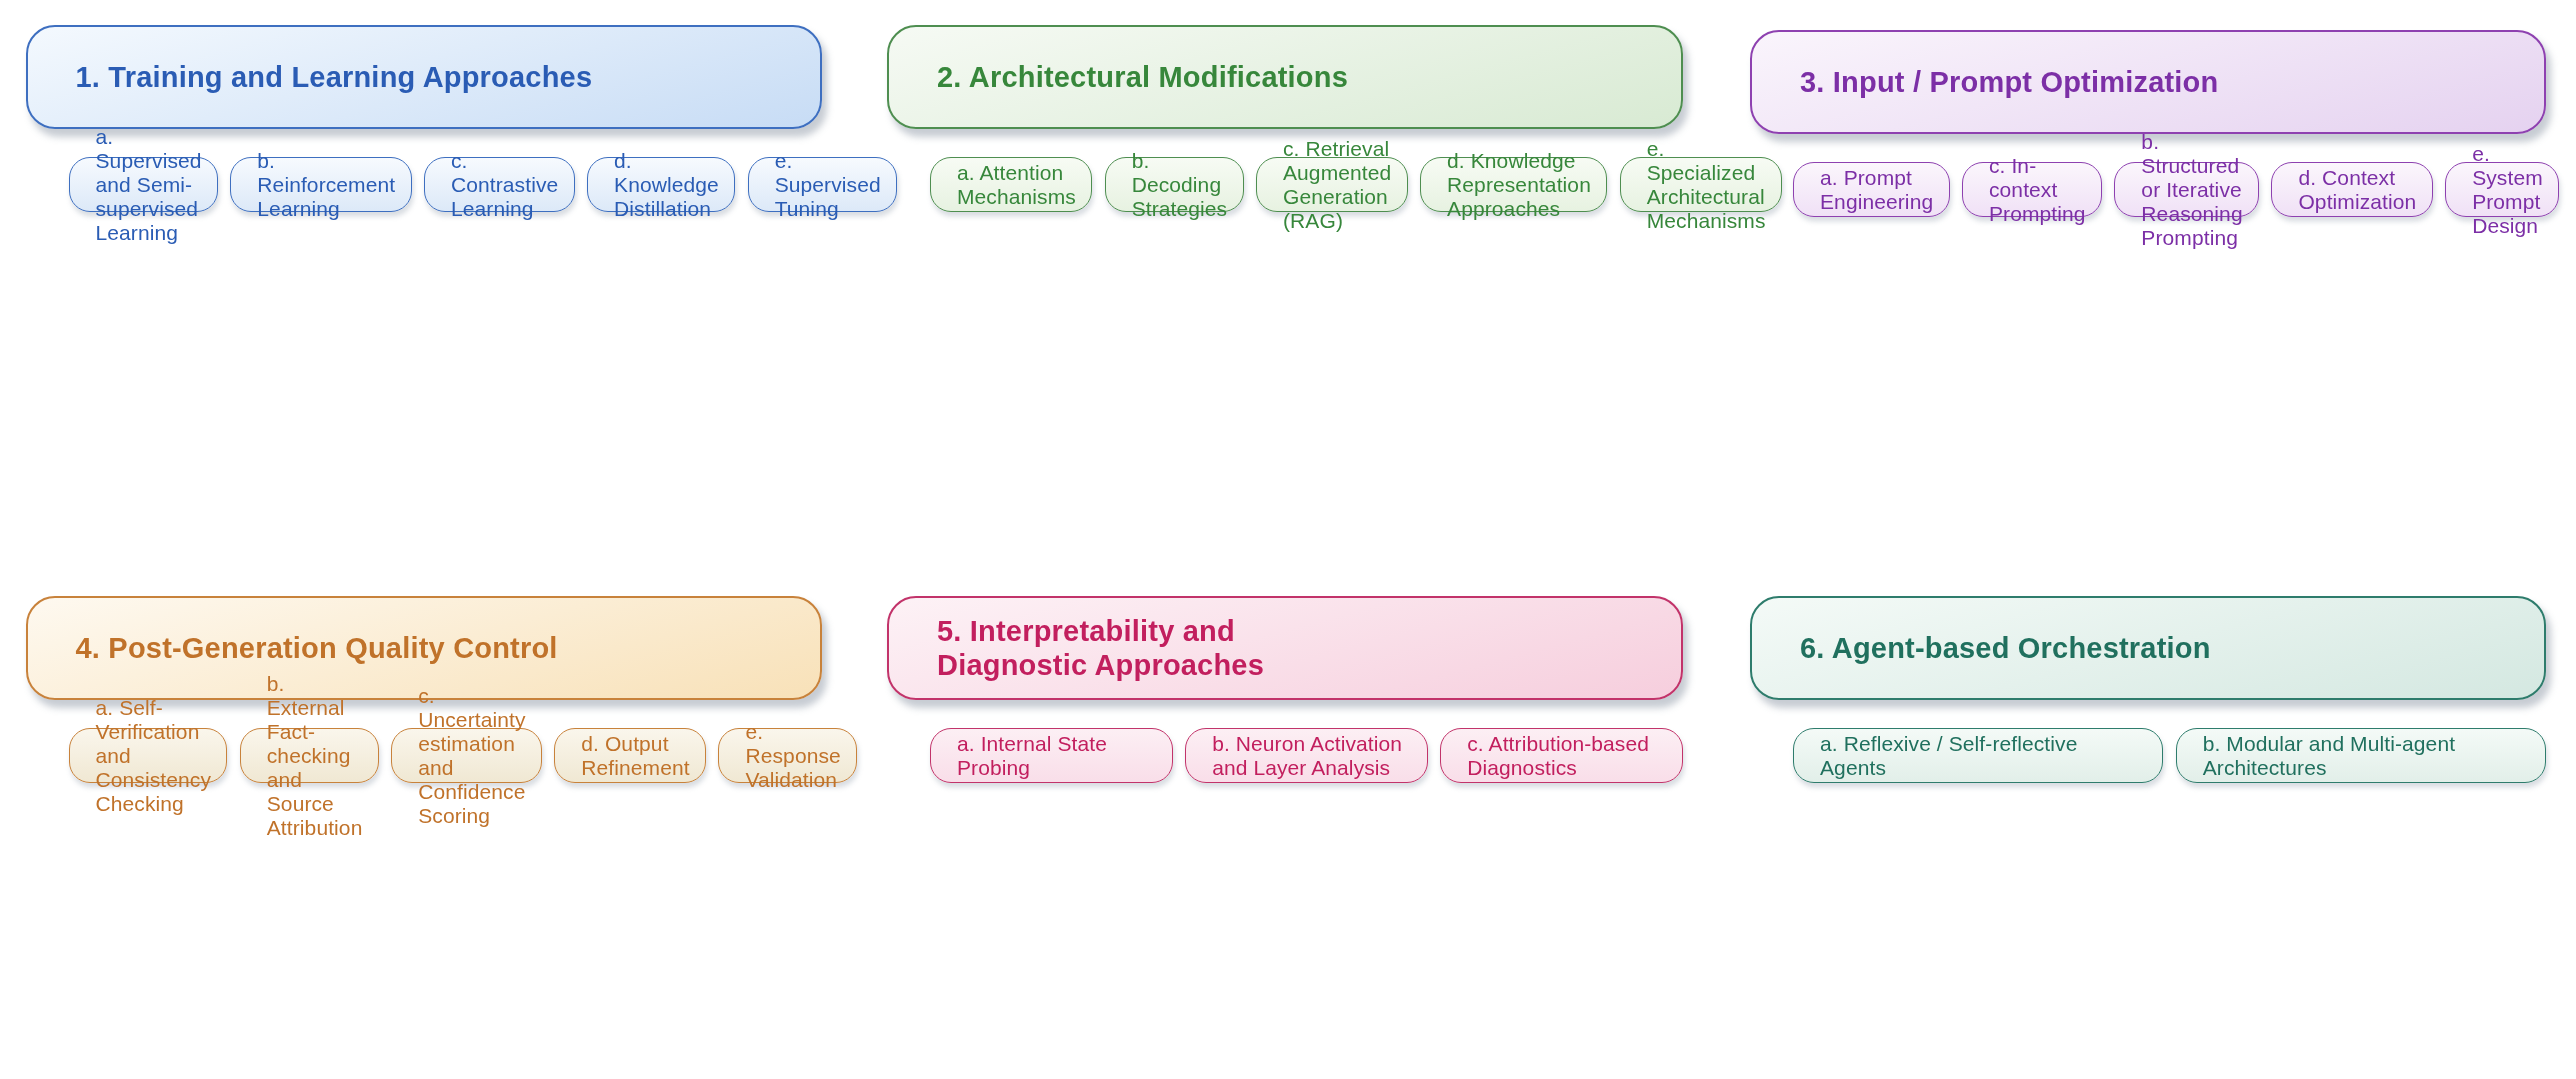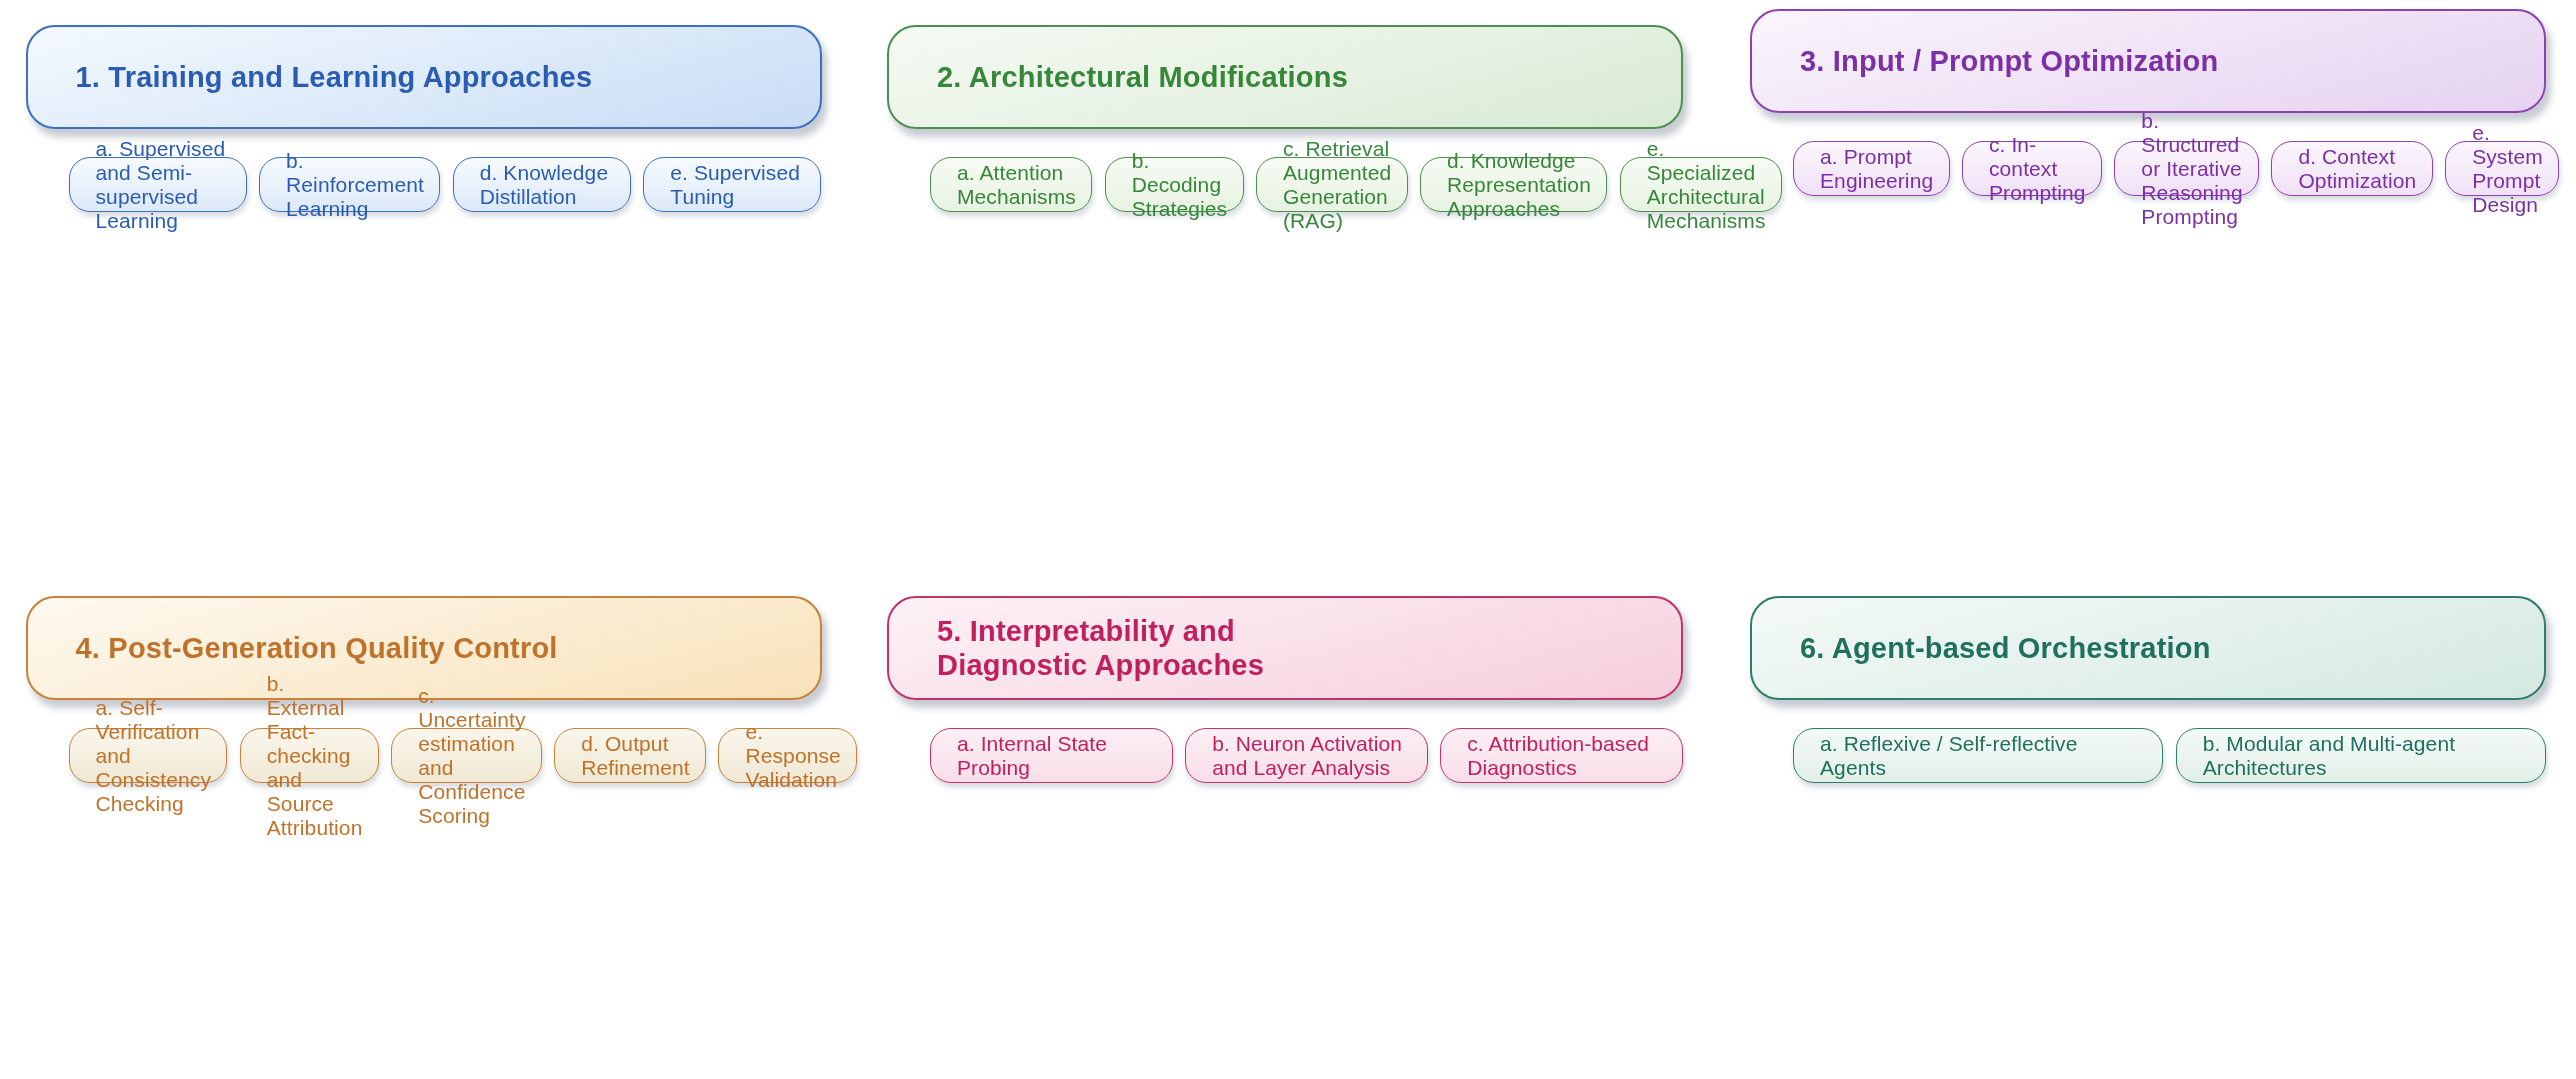--- a/index.html
+++ b/index.html
@@ -14,21 +14,21 @@
     height: 1079px;
     background: #ffffff;
     overflow: hidden;
   }
   .group {
     position: absolute;
     width: 796px;
   }
   .g0 { left: 25.5px;   top: 25px;  }
   .g1 { left: 887px; top: 25px;  }
-  .g2 { left: 1750px; top: 9px;  }
+  .g2 { left: 1750px; top: 30px;  }
   .g3 { left: 25.5px;   top: 596px; }
   .g4 { left: 887px; top: 596px; }
   .g5 { left: 1750px; top: 596px; }
 
   .cat-header {
     box-sizing: border-box;
     width: 796px;
     height: 104px;
     border: 2.3px solid var(--border);
     border-radius: 29px;
@@ -82,20 +82,23 @@
       <div class="cat-title">1. Training and Learning Approaches</div>
     </div>
     <div class="items">
         <div class="sub-item">
     <div class="sub-label">a. Supervised and Semi-supervised Learning</div>
   </div>
         <div class="sub-item">
     <div class="sub-label">b. Reinforcement Learning</div>
   </div>
         <div class="sub-item">
+    <div class="sub-label">c. Contrastive Learning</div>
+  </div>
+        <div class="sub-item">
     <div class="sub-label">d. Knowledge Distillation</div>
   </div>
         <div class="sub-item">
     <div class="sub-label">e. Supervised Tuning</div>
   </div>
       </div>
   </div>
     <div class="group g1" style="--border: #4E8E50; --text: #37873B; --h-top: #F6FAF4; --h-bottom: #D8EAD3; --i-top: #F7FBF4; --i-bottom: #E7F2E1;">
     <div class="cat-header">
       <div class="cat-title">2. Architectural Modifications</div>

